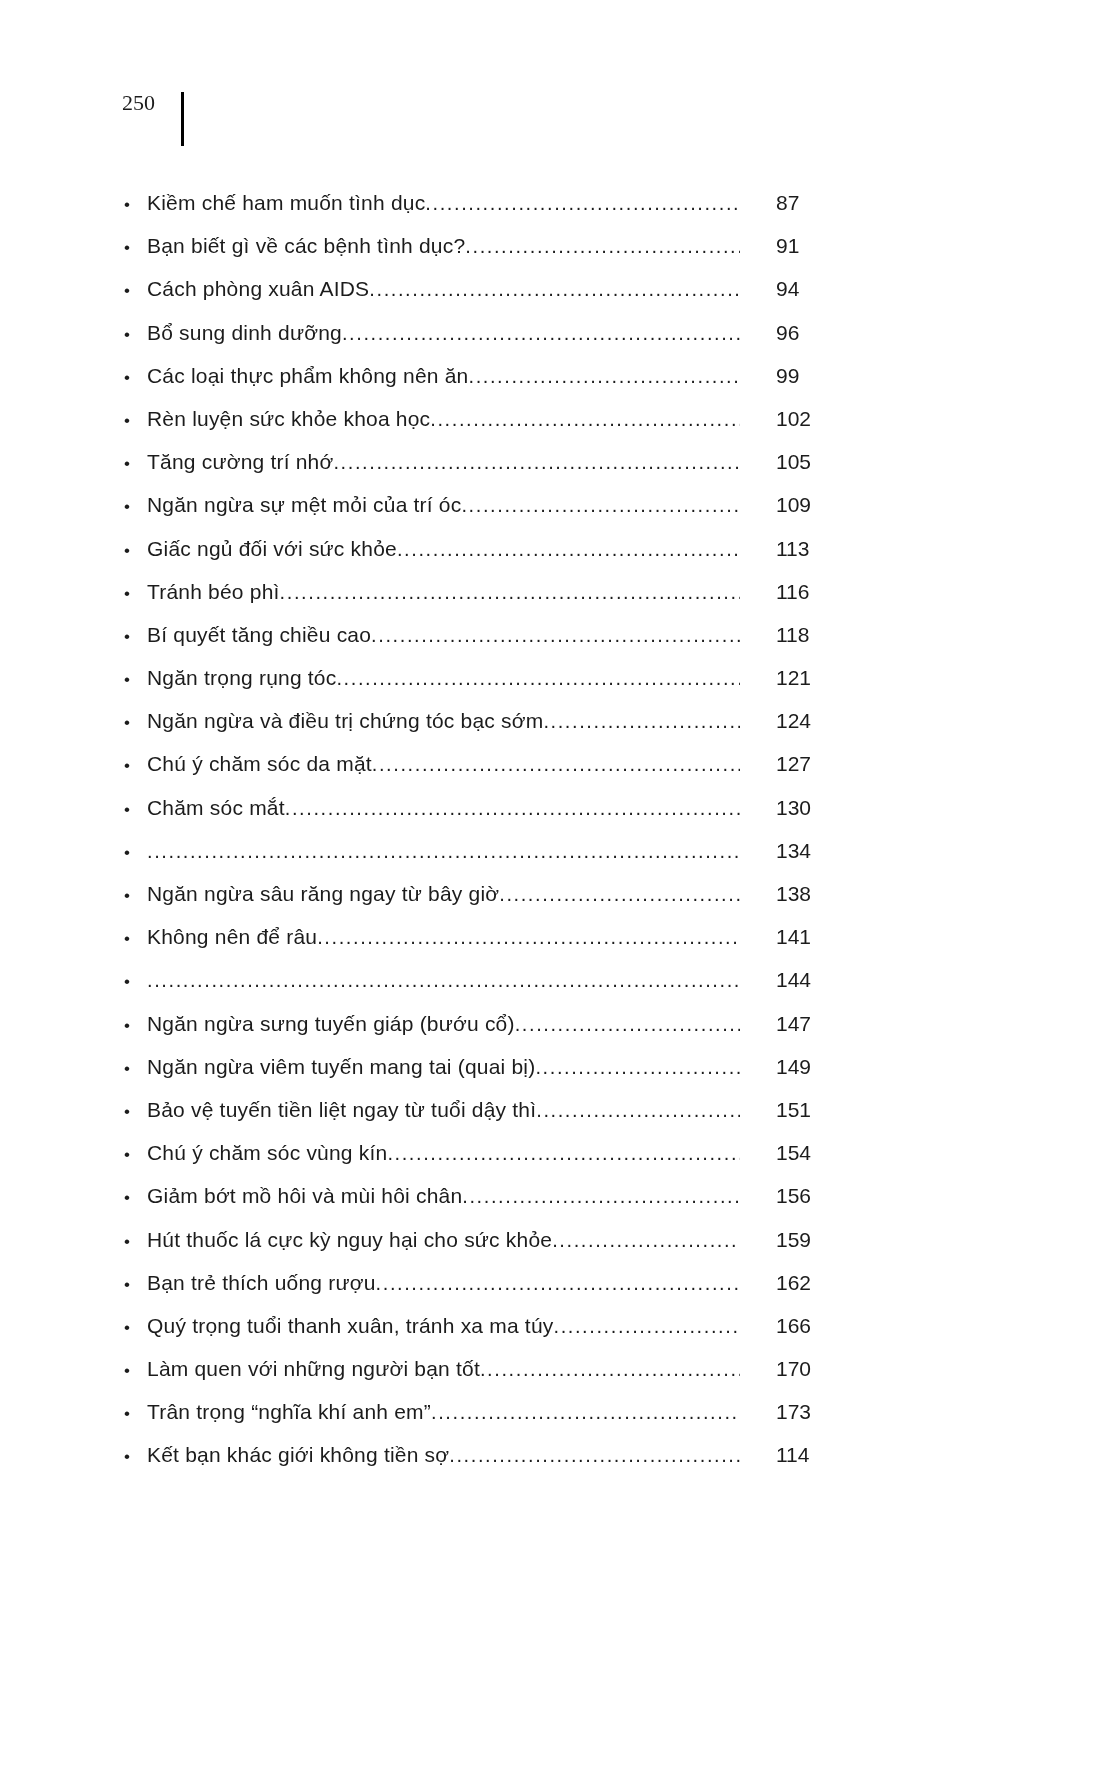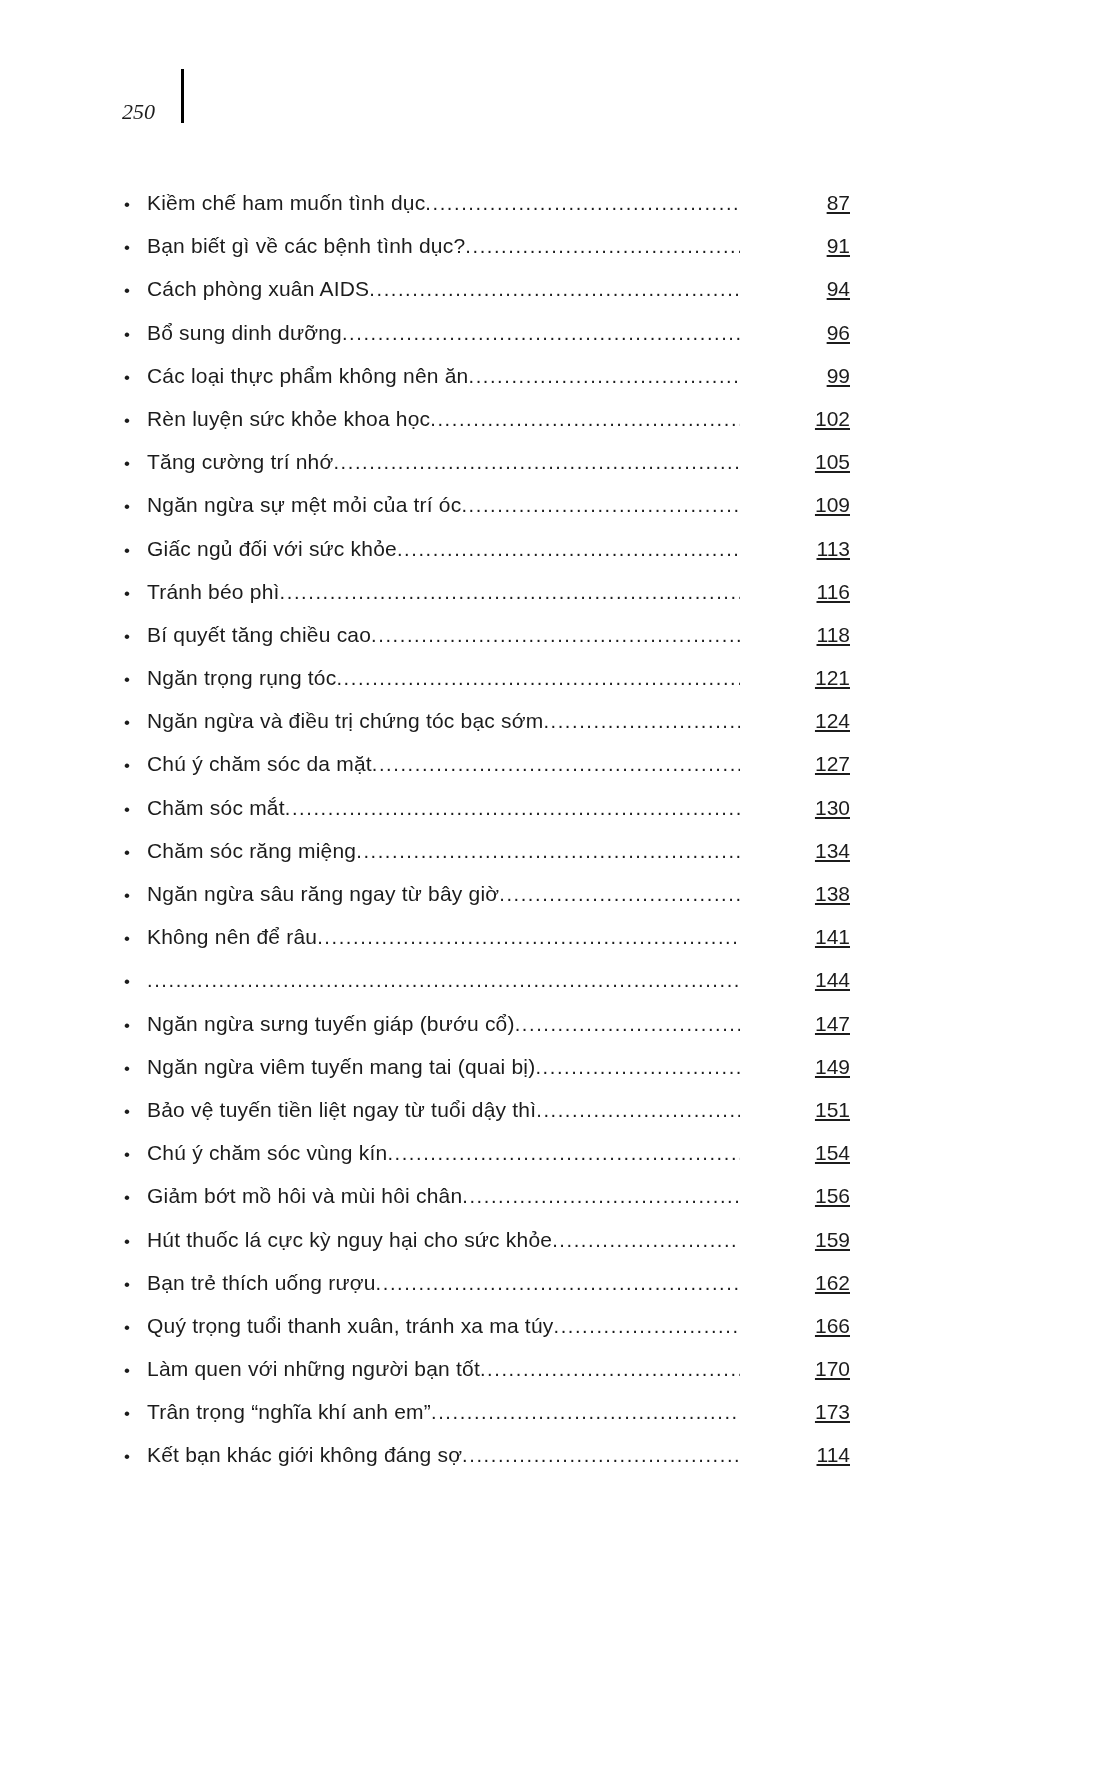--- a/index.html
+++ b/index.html
@@ -11,25 +11,24 @@
     position: relative;
     width: 1103px;
     height: 1772px;
     background: #ffffff;
     overflow: hidden;
     font-family: "Liberation Sans", "DejaVu Sans", sans-serif;
     color: #1c1c1c;
   }
   .page-header {
     position: absolute;
-    top: 69px;
+    top: 92px;
     left: 122px;
     display: flex;
-    align-items: flex-end;
-    font-style: italic;
+    align-items: flex-start;
   }
   .page-number {
     font-family: "Liberation Serif", "DejaVu Serif", serif;
     font-size: 22px;
     color: #1c1c1c;
     line-height: 1;
   }
   .header-rule {
     display: inline-block;
     width: 3px;
@@ -71,23 +70,21 @@
   .dots::after {
     content: "..........................................................................................................................................................................................................";
     font-size: 20px;
     letter-spacing: 1.6px;
     color: #1c1c1c;
   }
   .pagenum {
     flex: 0 0 auto;
     width: 74px;
     margin-left: 36px;
-    text-align: right;
     white-space: nowrap;
-    text-decoration: underline;
   }
 </style>
 </head>
 <body>
 
 <div class="book-page">
   <header class="page-header">
     <span class="page-number">250</span>
     <span class="header-rule"></span>
   </header>
@@ -177,21 +174,20 @@
         <span class="pagenum">127</span>
       </div>
       <div class="toc-row">
         <span class="bullet">•</span>
         <span class="title">Chăm sóc mắt</span>
         <span class="dots"></span>
         <span class="pagenum">130</span>
       </div>
       <div class="toc-row">
         <span class="bullet">•</span>
-        <span class="title">Chăm sóc răng miệng</span>
         <span class="dots"></span>
         <span class="pagenum">134</span>
       </div>
       <div class="toc-row">
         <span class="bullet">•</span>
         <span class="title">Ngăn ngừa sâu răng ngay từ bây giờ</span>
         <span class="dots"></span>
         <span class="pagenum">138</span>
       </div>
       <div class="toc-row">
@@ -260,18 +256,18 @@
         <span class="pagenum">170</span>
       </div>
       <div class="toc-row">
         <span class="bullet">•</span>
         <span class="title">Trân trọng “nghĩa khí anh em”</span>
         <span class="dots"></span>
         <span class="pagenum">173</span>
       </div>
       <div class="toc-row">
         <span class="bullet">•</span>
-        <span class="title">Kết bạn khác giới không đáng sợ</span>
+        <span class="title">Kết bạn khác giới không tiền sợ</span>
         <span class="dots"></span>
         <span class="pagenum">114</span>
       </div>
     </main>
 </div>
 
 </body></html>

